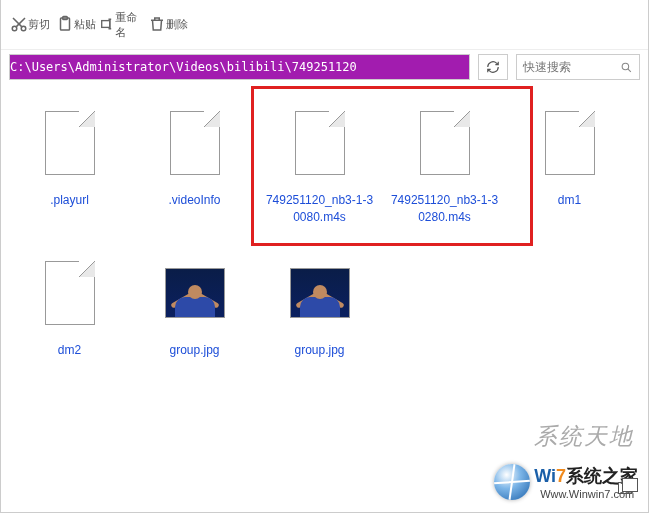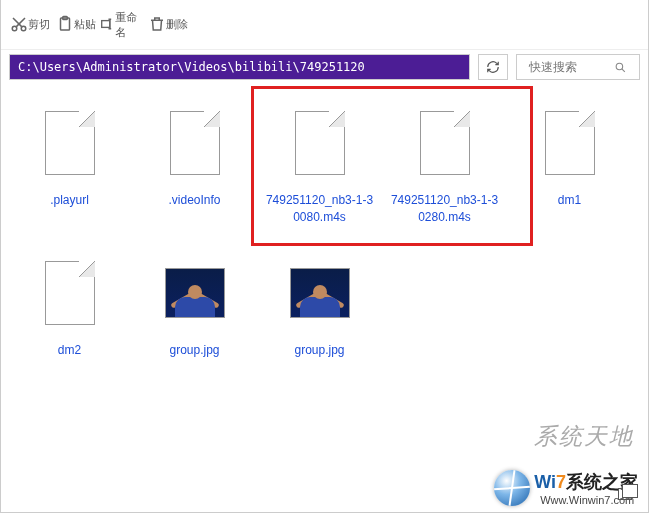--- a/index.html
+++ b/index.html
@@ -2,38 +2,38 @@
 <html><head>
 <meta charset="utf-8">
 <style>
   * { box-sizing: border-box; margin: 0; padding: 0; }
   body { width: 649px; height: 513px; font-family: "Microsoft YaHei", Arial, sans-serif; font-size: 12px; background: #fff; border: 1px solid #ccc; border-top: none; position: relative; overflow: hidden; }
   .toolbar { height: 50px; display: flex; align-items: center; padding: 2px 6px; border-bottom: 1px solid #eee; }
   .tool-btn { display: flex; flex-direction: row; align-items: center; justify-content: center; width: 46px; height: 44px; color: #555; font-size: 11px; cursor: default; }
   .tool-btn svg { width: 18px; height: 18px; margin-bottom: 2px; }
   .tool-btn .lbl { font-size: 11px; }
   .pathbar { height: 34px; display: flex; align-items: center; padding: 4px 8px; gap: 8px; }
-  .path-input { flex: 1; height: 26px; border: 1px solid #ccc; background: #4c1d95; color: #fff; font-size: 12px; padding: 0 8px; display: flex; align-items: center; font-family: Consolas, monospace; }
+  .path-input { flex: 1; height: 26px; border: 1px solid #ccc; background: #a21caf; color: #fff; font-size: 12px; padding: 0 0; display: flex; align-items: center; font-family: Consolas, monospace; }
   .refresh-btn { width: 30px; height: 26px; border: 1px solid #ccc; display: flex; align-items: center; justify-content: center; color: #555; }
-  .search-box { width: 124px; height: 26px; border: 1px solid #ccc; display: flex; align-items: center; padding: 0 12px; color: #777; justify-content: space-between; }
+  .search-box { width: 124px; height: 26px; border: 1px solid #ccc; display: flex; align-items: center; padding: 0 6px; color: #777; justify-content: space-between; }
   .filepane { padding: 10px 6px; display: flex; flex-wrap: wrap; gap: 0; position: relative; }
   .file-item { width: 125px; height: 150px; display: flex; flex-direction: column; align-items: center; justify-content: flex-start; padding-top: 10px; text-align: center; }
   .file-item .thumb { width: 60px; height: 78px; display: flex; align-items: center; justify-content: center; }
   .file-item .name { font-size: 12px; color: #1d4ed8; margin-top: 10px; line-height: 1.4; max-width: 110px; word-break: break-all; }
   .doc-icon { width: 50px; height: 64px; position: relative; background: #fff; border: 1px solid #999; }
   .doc-icon::before { content: ""; position: absolute; top: -1px; right: -1px; width: 16px; height: 16px; background: linear-gradient(135deg, #fff 0 47%, #999 47% 53%, #e8e8e8 53% 100%); }
   .photo-thumb { width: 80px; height: 50px; background: linear-gradient(180deg,#0a1d48 0%, #0b2060 100%); position: relative; overflow: hidden; border: 1px solid #999; }
   .photo-thumb .body { position:absolute; left:50%; bottom:-6px; transform:translateX(-50%); width:40px; height:26px; background:#2d4aa8; border-radius:10px 10px 0 0; }
   .photo-thumb .head { position:absolute; left:50%; bottom:18px; transform:translateX(-50%); width:14px; height:14px; background:#c08a60; border-radius:50%; }
   .photo-thumb .arm { position:absolute; bottom:14px; width:24px; height:5px; background:#c08a60; border-radius:3px; }
   .photo-thumb .arm.l { left:4px; transform:rotate(-30deg); }
   .photo-thumb .arm.r { right:4px; transform:rotate(30deg); }
   .highlight-box { position: absolute; border: 3px solid #e02020; pointer-events: none; }
   .watermark1 { position: absolute; right: 14px; bottom: 60px; font-size: 23px; color: #aaa; font-style: italic; font-family: "SimSun", serif; letter-spacing: 2px; }
-  .logo-row { position: absolute; right: 10px; bottom: 6px; display: flex; align-items: center; gap: 4px; }
+  .logo-row { position: absolute; right: 10px; bottom: 12px; display: flex; align-items: center; gap: 4px; }
   .win-orb { width: 36px; height: 36px; border-radius: 50%; background: radial-gradient(circle at 35% 30%, #fff, #7db6e8 40%, #1a5fa8 100%); position: relative; overflow: hidden; box-shadow: 0 0 4px rgba(0,0,0,.3); }
   .win-orb::before, .win-orb::after { content:""; position:absolute; background:#fff; }
   .win-orb::before { left:50%; top:0; width:2px; height:100%; transform:translateX(-50%) rotate(8deg); }
   .win-orb::after { top:50%; left:0; height:2px; width:100%; transform:translateY(-50%) rotate(-4deg); }
   .logo-text { font-size: 18px; font-weight: bold; }
   .logo-text .w { color:#1a5fa8; }
   .logo-text .seven { color:#f08a1d; }
   .logo-sub { font-size: 11px; color:#444; margin-left:6px; }
   .corner { position:absolute; right:6px; bottom:6px; width:14px; height:12px; border:1px solid #555; }
   .corner::after { content:""; position:absolute; left:3px; top:-5px; width:14px; height:12px; border:1px solid #555; background:#fff; }

